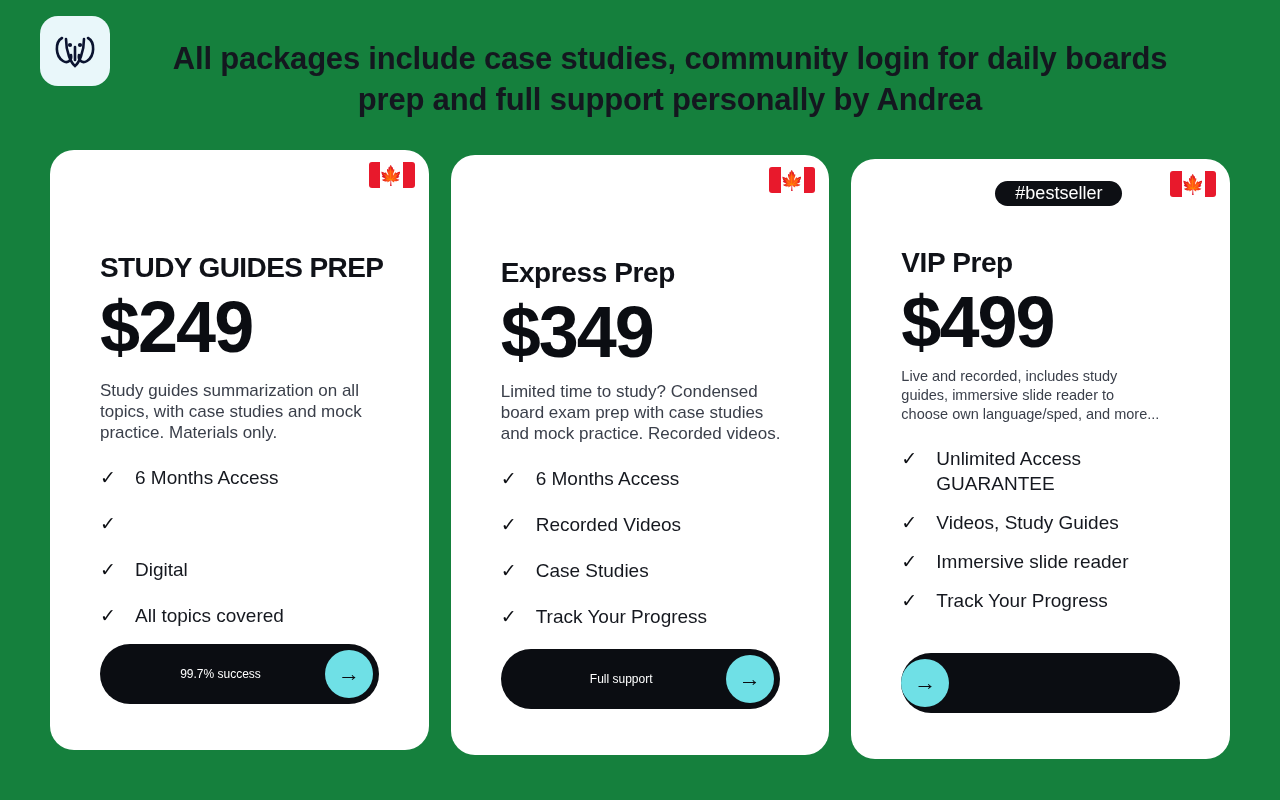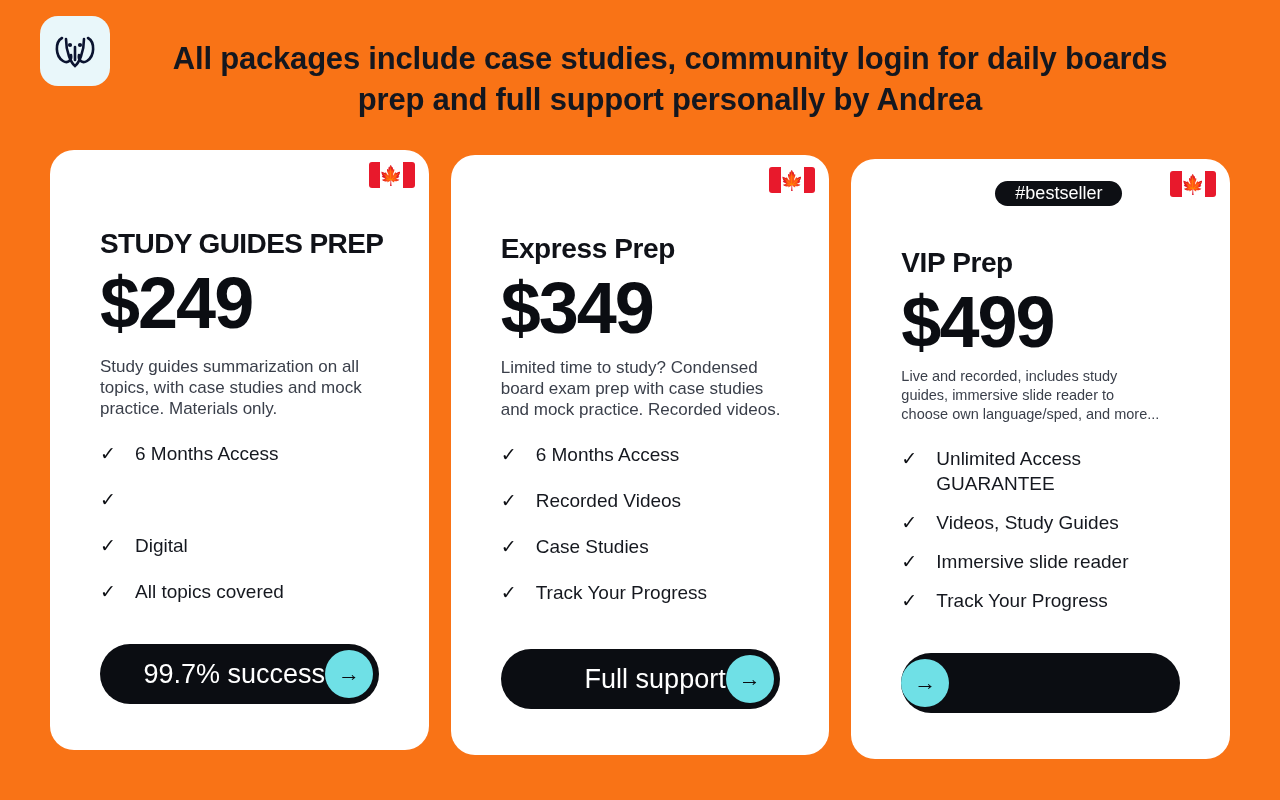--- a/index.html
+++ b/index.html
@@ -7,21 +7,21 @@
     width: 1280px;
     height: 800px;
     overflow: hidden;
     font-family: "Liberation Sans", sans-serif;
     background: #a5e3e8;
   }
   .page {
     position: relative;
     width: 1280px;
     height: 800px;
-    background: #f97316;
+    background: #15803d;
   }
 
   
   .logo {
     position: absolute;
     left: 40px;
     top: 16px;
     width: 70px;
     height: 70px;
     border-radius: 18px;
@@ -91,21 +91,21 @@
     padding: 2px 20px;
     font-size: 18px;
     font-weight: 400;
   }
 
   .plan-name {
     font-size: 28px;
     font-weight: 800;
     color: #101218;
     letter-spacing: -0.4px;
-    margin-top: 48px;
+    margin-top: 72px;
   }
   .card-3 .plan-name { margin-top: 58px; }
   .card-1 .plan-name { letter-spacing: -0.6px; }
 
   .price {
     font-size: 72px;
     font-weight: 800;
     color: #0b0d12;
     letter-spacing: -2px;
     line-height: 82px;
@@ -153,24 +153,24 @@
     border-radius: 34px;
     background: #0b0d12;
     display: flex;
     align-items: center;
     border: none;
     cursor: pointer;
     padding: 0;
   }
   .cta .cta-label {
     color: #ffffff;
-    font-size: 27px;
+    font-size: 12px;
     padding-left: 16px;
     flex: 1;
-    text-align: right;
+    text-align: center;
     white-space: nowrap;
   }
   .cta .arrow {
     width: 48px;
     height: 48px;
     margin-right: 6px;
     border-radius: 50%;
     background: #6fe0e6;
     display: flex;
     align-items: center;

